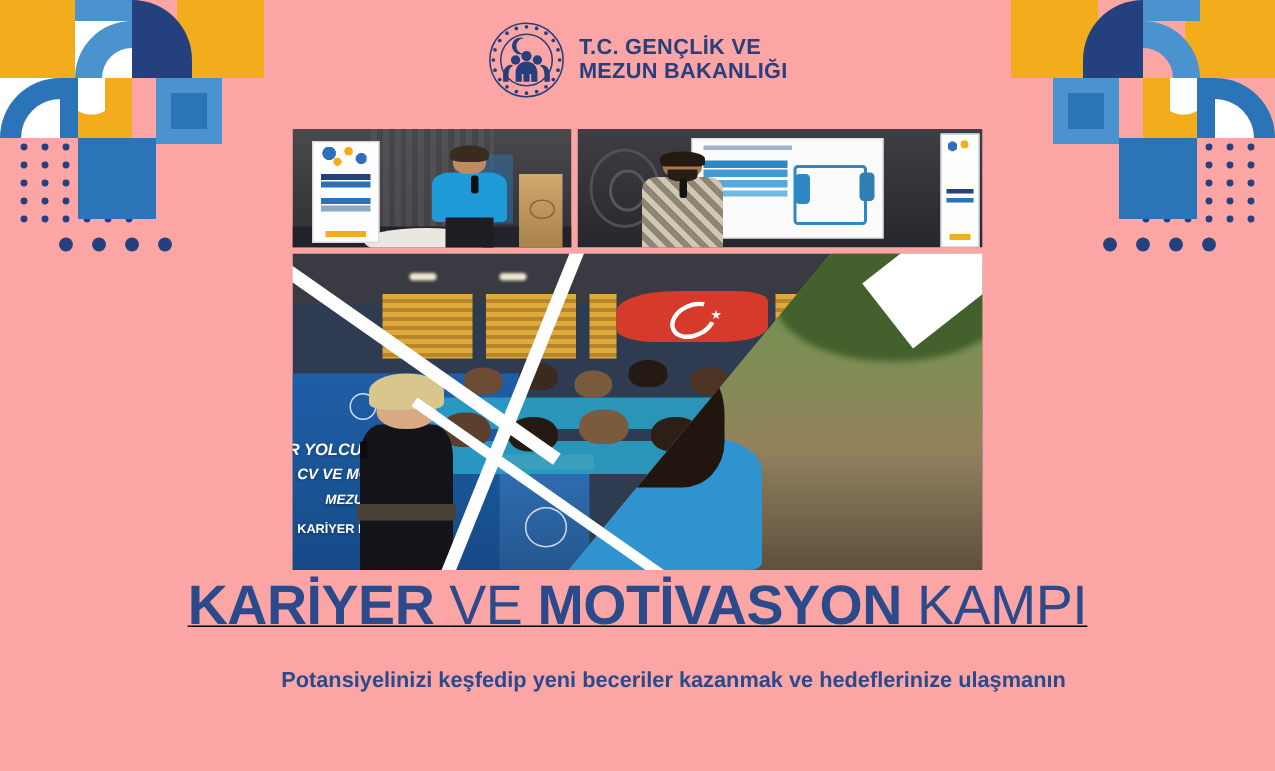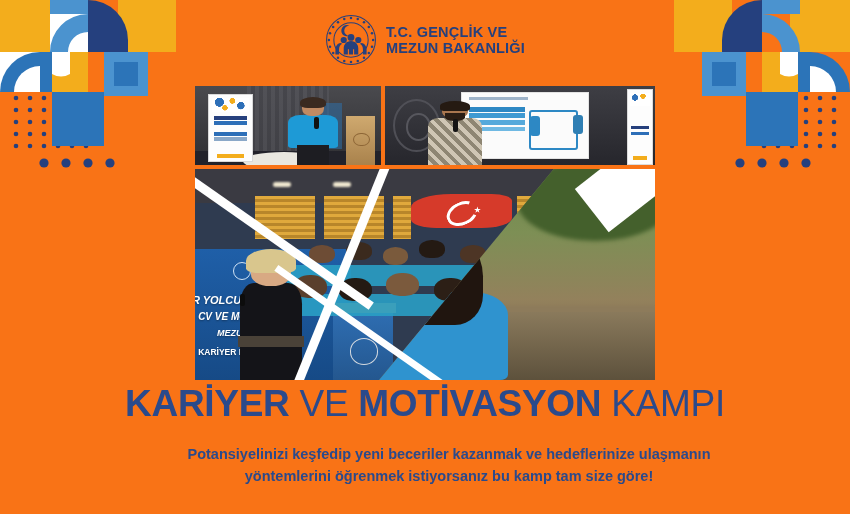--- a/index.html
+++ b/index.html
@@ -1,17 +1,17 @@
 <!DOCTYPE html>
 <html><head>
 <meta charset="utf-8">
 <style>
   html,body{margin:0;padding:0;background:#fff;}
   body{width:850px;height:514px;overflow:hidden;font-family:"Liberation Sans","DejaVu Sans",sans-serif;}
-  .poster{position:relative;width:850px;height:514px;background:#f97316;overflow:hidden;}
+  .poster{position:relative;width:850px;height:514px;background:#fca5a5;overflow:hidden;}
 
   
   .deco{position:absolute;top:0;width:200px;height:175px;}
   .deco.left{left:0;}
   .deco.right{right:0;}
   .deco svg{display:block;}
 
   
   .brand{position:absolute;left:0;right:0;top:14px;display:flex;justify-content:center;align-items:center;gap:9px;}
   .brand-emblem{width:52px;height:52px;}
@@ -106,21 +106,21 @@
   .archer{position:absolute;left:36%;bottom:0;width:34%;height:72%;}
   .archer .hairlong{position:absolute;left:22%;top:2%;width:56%;height:62%;background:#20150f;border-radius:48% 48% 32% 32%;}
   .archer .headA{position:absolute;left:30%;top:0;width:40%;height:20%;background:#8a6547;border-radius:48%;}
   .archer .shirt{position:absolute;left:6%;top:42%;width:88%;height:58%;background:#2f93cf;border-radius:26% 26% 6% 6%;}
   .archer .arm{position:absolute;left:-34%;top:46%;width:46%;height:9%;background:#8a6547;border-radius:6px;transform:rotate(-6deg);}
   .bow{position:absolute;left:4%;top:16%;width:30%;height:72%;border:3px solid #16181c;border-radius:50%;border-right-color:transparent;border-top-color:transparent;}
   .string{position:absolute;left:14%;top:22%;width:2px;height:56%;background:#e8e8e8;transform:rotate(4deg);}
   .whiteSplit{position:absolute;background:#fff;}
 
   
-  .title{position:absolute;left:0;right:0;top:385px;text-align:center;white-space:nowrap;}
+  .title{position:absolute;left:0;right:0;top:385px;text-align:center;white-space:nowrap;text-decoration:underline;}
   .title span{font-size:37px;letter-spacing:-0.3px;color:#2b4a8b;line-height:1;}
   .t-bold{font-weight:bold;}
   .t-light{font-weight:normal;color:#33549a;}
   .subtitle{position:absolute;left:0;right:0;top:444px;text-align:center;color:#2b4a8b;font-size:14.5px;font-weight:bold;line-height:1.5;}
   .subtitle div{white-space:nowrap;padding-left:48px;}
 </style>
 </head>
 <body>
 
 <div class="poster">
@@ -422,16 +422,15 @@
       </div>
     </div>
   </div>
 
   <div class="title">
     <span class="t-bold">KARİYER</span><span>&nbsp;</span><span class="t-light">VE</span><span>&nbsp;</span><span class="t-bold">MOTİVASYON</span><span>&nbsp;</span><span class="t-light">KAMPI</span>
   </div>
 
   <div class="subtitle">
     <div>Potansiyelinizi keşfedip yeni beceriler kazanmak ve hedeflerinize ulaşmanın</div>
-    <div>yöntemlerini öğrenmek istiyorsanız bu kamp tam size göre!</div>
   </div>
 
 </div>
 
 </body></html>

